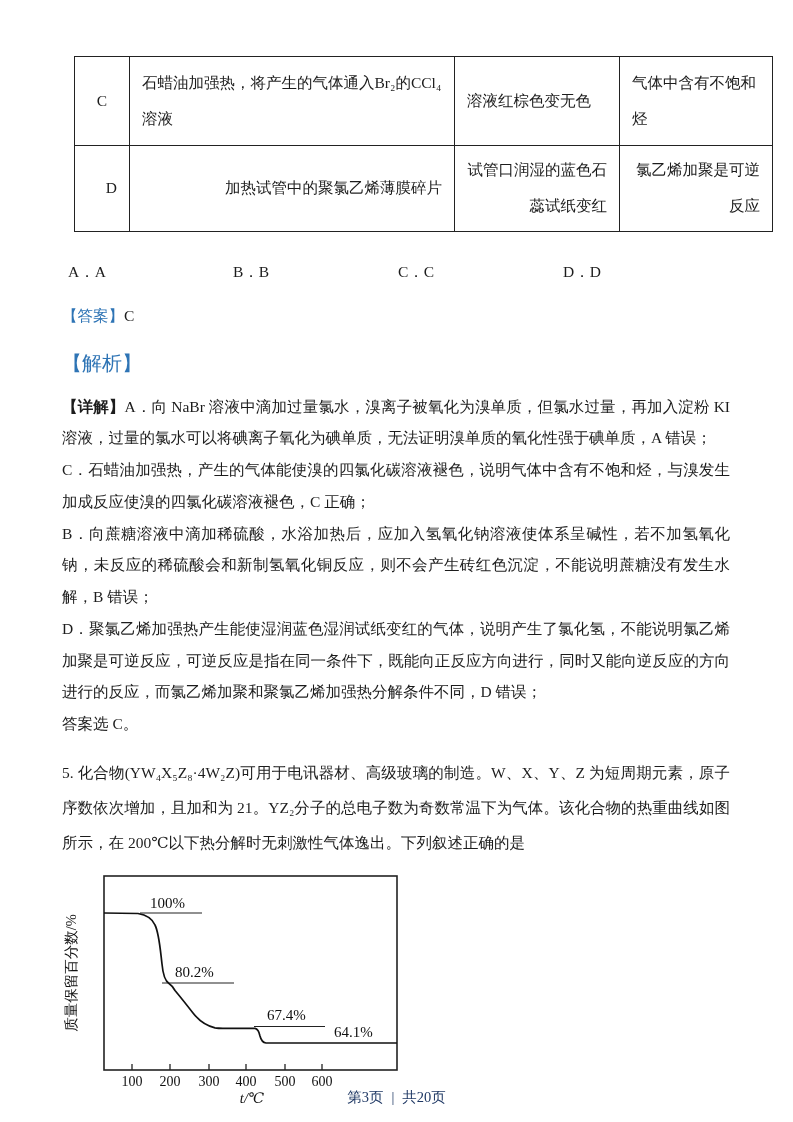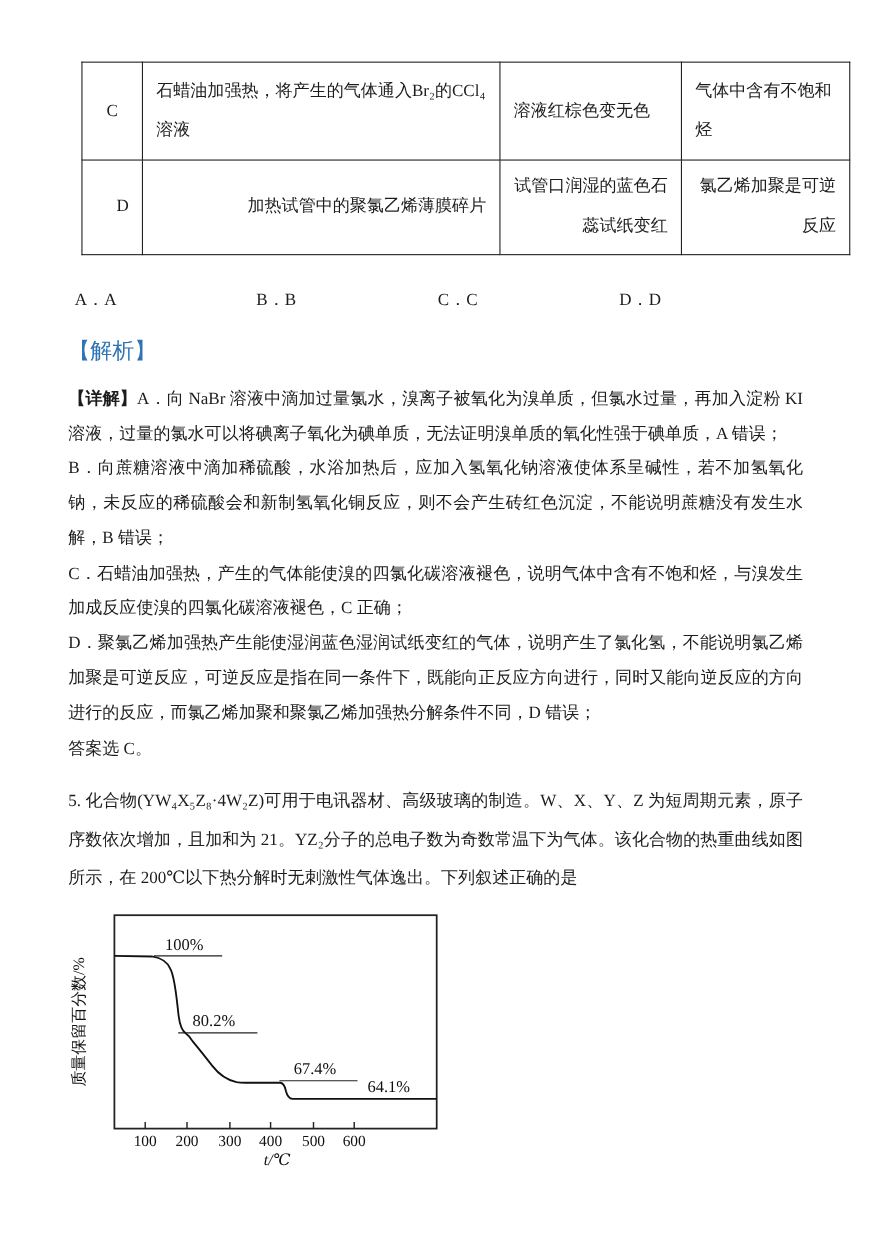--- a/index.html
+++ b/index.html
@@ -98,31 +98,34 @@
       </tbody>
     </table>
 
     <div class="choices">
       <span>A．A</span>
       <span>B．B</span>
       <span>C．C</span>
       <span>D．D</span>
     </div>
 
+    <p class="ans-line">
+      <span class="blue">【答案】</span><span>C</span>
+    </p>
 
     <p class="analysis-line">
       <span class="blue">【解析】</span>
     </p>
 
     <div class="detail">
       <p>
         <span class="lbl">【详解】</span><span>A．向 NaBr 溶液中滴加过量氯水，溴离子被氧化为溴单质，但氯水过量，再加入淀粉 KI 溶液，过量的氯水可以将碘离子氧化为碘单质，无法证明溴单质的氧化性强于碘单质，A 错误；</span>
       </p>
+      <p>C．石蜡油加强热，产生的气体能使溴的四氯化碳溶液褪色，说明气体中含有不饱和烃，与溴发生加成反应使溴的四氯化碳溶液褪色，C 正确；</p>
       <p>B．向蔗糖溶液中滴加稀硫酸，水浴加热后，应加入氢氧化钠溶液使体系呈碱性，若不加氢氧化钠，未反应的稀硫酸会和新制氢氧化铜反应，则不会产生砖红色沉淀，不能说明蔗糖没有发生水解，B 错误；</p>
-      <p>C．石蜡油加强热，产生的气体能使溴的四氯化碳溶液褪色，说明气体中含有不饱和烃，与溴发生加成反应使溴的四氯化碳溶液褪色，C 正确；</p>
       <p>D．聚氯乙烯加强热产生能使湿润蓝色湿润试纸变红的气体，说明产生了氯化氢，不能说明氯乙烯加聚是可逆反应，可逆反应是指在同一条件下，既能向正反应方向进行，同时又能向逆反应的方向进行的反应，而氯乙烯加聚和聚氯乙烯加强热分解条件不同，D 错误；</p>
       <p>答案选 C。</p>
     </div>
 
     <div class="q5">
       <p>5. 化合物(YW₄X₅Z₈·4W₂Z)可用于电讯器材、高级玻璃的制造。W、X、Y、Z 为短周期元素，原子序数依次增加，且加和为 21。YZ₂分子的总电子数为奇数常温下为气体。该化合物的热重曲线如图所示，在 200℃以下热分解时无刺激性气体逸出。下列叙述正确的是</p>
     </div>
 
     <div class="chart-wrap">
       <svg width="350" height="235" viewBox="0 0 350 235">
@@ -166,13 +169,16 @@
         <text class="ticklab" x="223" y="215">500</text>
         <text class="ticklab" x="260" y="215">600</text>
 
         <text class="axlab" x="190" y="232" font-style="italic">t/℃</text>
         <text class="axlab" transform="translate(14,102) rotate(-90)">质量保留百分数/%</text>
       </svg>
     </div>
 
   </div>
 
+  <div class="footer">
+    <span>第3页</span><span class="sep">|</span><span>共20页</span>
+  </div>
 </div>
 
 </body></html>

